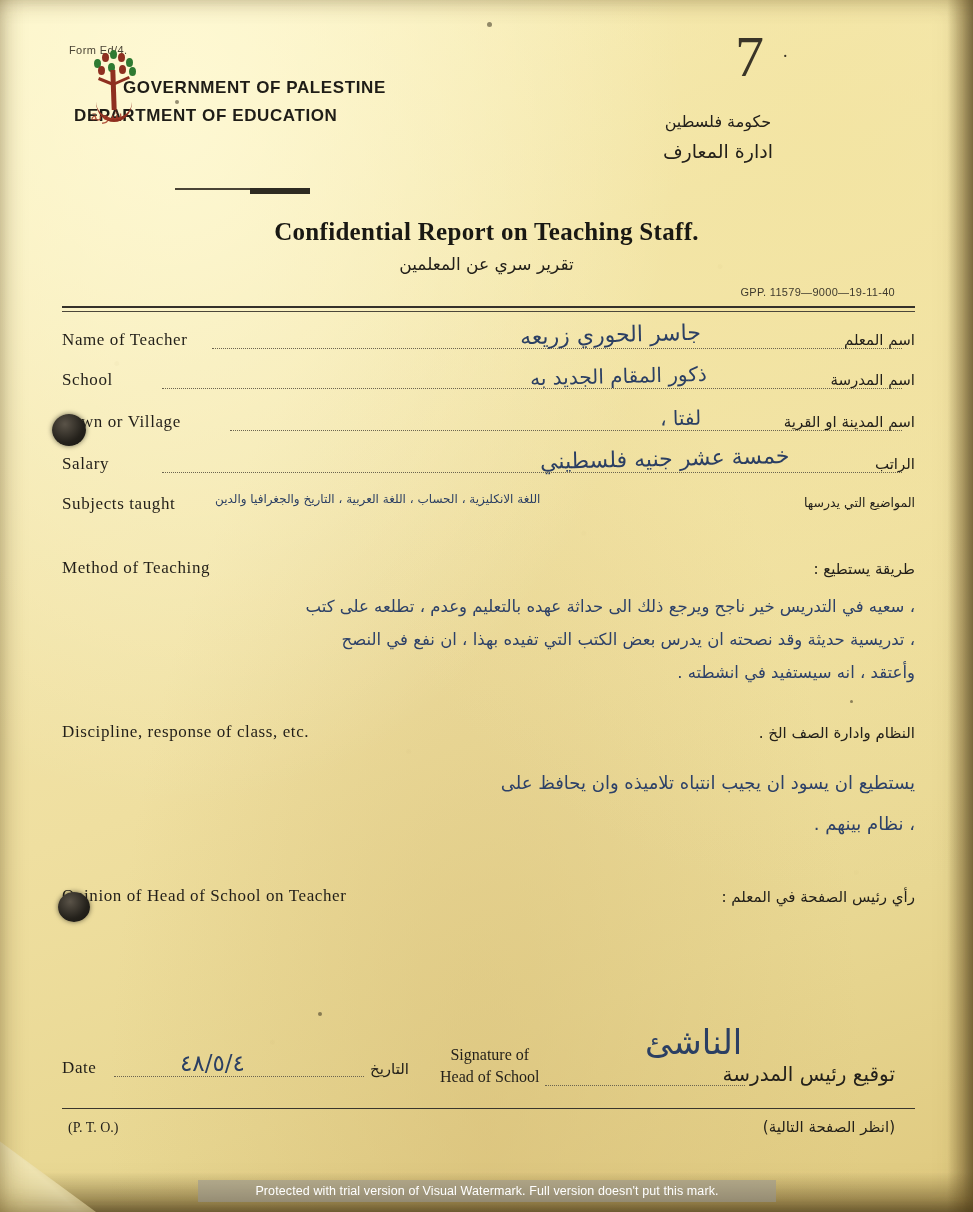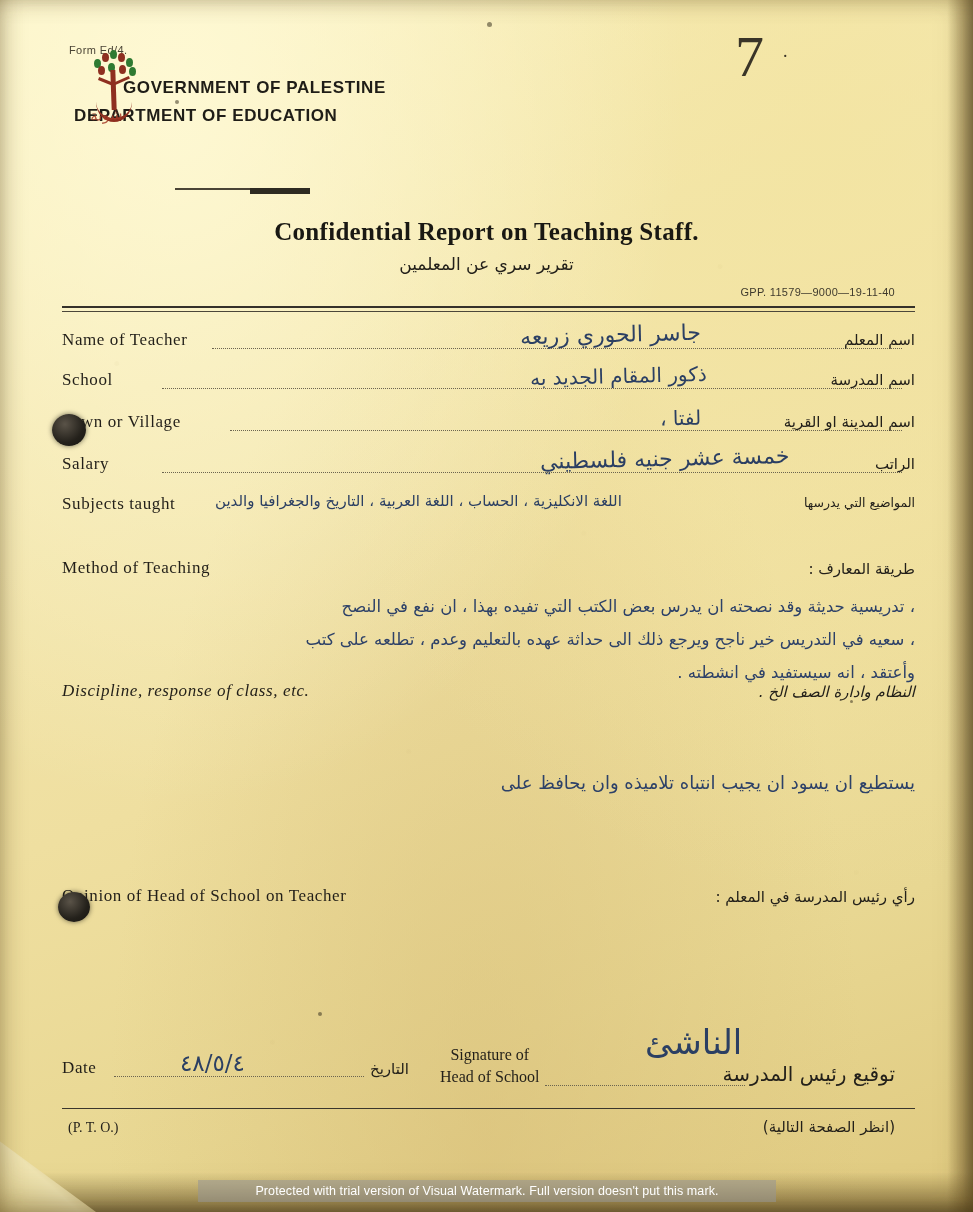--- a/index.html
+++ b/index.html
@@ -378,20 +378,24 @@
     <div class="form-no">Form Ed/4.</div>
     <div class="gov-line">GOVERNMENT OF PALESTINE</div>
     <div class="dept-line">DEPARTMENT OF EDUCATION</div>
   </div>
 
   <div class="topnum">
     <span>7</span>
     <span class="tick">.</span>
   </div>
 
+  <div class="hdr-ar">
+    <div class="l1">حكومة فلسطين</div>
+    <div class="l2">ادارة المعارف</div>
+  </div>
 
   <div class="hdr-rule"></div>
   <div class="hdr-rule b"></div>
 
   <div class="title-en">Confidential Report on Teaching Staff.</div>
   <div class="title-ar">تقرير سري عن المعلمين</div>
   <div class="gpp">GPP. 11579—9000—19-11-40</div>
   <div class="top-rule"></div>
 
   <div class="field" style="top:330px;">
@@ -419,43 +423,44 @@
     <div class="f-label">Salary</div>
     <div class="f-dots" style="left:100px; width:740px;"></div>
     <div class="f-ar">الراتب</div>
   </div>
   <div class="hand slant" style="left:540px; top:446px; font-size:22px;">خمسة عشر جنيه فلسطيني</div>
 
   <div class="field" style="top:494px;">
     <div class="f-label">Subjects taught</div>
     <div class="f-ar tiny">المواضيع التي يدرسها</div>
   </div>
-  <div class="hand" style="left:215px; top:492px; font-size:15px;">اللغة الانكليزية ، الحساب ، اللغة العربية ، التاريخ والجغرافيا والدين</div>
+  <div class="hand" style="left:215px; top:492px; font-size:12px;">اللغة الانكليزية ، الحساب ، اللغة العربية ، التاريخ والجغرافيا والدين</div>
 
   <div class="sect" style="top:558px;">
     <span class="en">Method of Teaching</span>
-    <span class="ar">طريقة المعارف :</span>
+    <span class="ar">طريقة يستطيع :</span>
   </div>
   <div class="hw-block" style="top:590px; width:860px; font-size:16.5px;">
+    <div>، سعيه في التدريس خير ناجح ويرجع ذلك الى حداثة عهده بالتعليم وعدم ، تطلعه على كتب</div>
     <div>، تدريسية حديثة وقد نصحته ان يدرس بعض الكتب التي تفيده بهذا ، ان نفع في النصح</div>
-    <div>، سعيه في التدريس خير ناجح ويرجع ذلك الى حداثة عهده بالتعليم وعدم ، تطلعه على كتب</div>
     <div>وأعتقد ، انه سيستفيد في انشطته .</div>
   </div>
 
-  <div class="sect" style="top:681px;font-style:italic;">
+  <div class="sect" style="top:722px;">
     <span class="en">Discipline, response of class, etc.</span>
     <span class="ar">النظام وادارة الصف الخ .</span>
   </div>
   <div class="hw-block" style="top:762px; width:800px; font-size:18px; line-height:2.3;">
     <div>يستطيع ان يسود ان يجيب انتباه تلاميذه وان يحافظ على</div>
+    <div style="padding-left:230px;">، نظام بينهم .</div>
   </div>
 
   <div class="sect" style="top:886px;">
     <span class="en">Opinion of Head of School on Teacher</span>
-    <span class="ar">رأي رئيس المدرسة في المعلم :</span>
+    <span class="ar">رأي رئيس الصفحة في المعلم :</span>
   </div>
 
   <div class="date-line">
     <div class="f-label" style="top:8px;">Date</div>
     <div class="f-dots" style="left:52px; width:250px; top:25px;"></div>
     <div class="hand" style="left:118px; top:0px; font-size:23px;">٤٨/٥/٤</div>
     <div style="position:absolute; left:308px; top:10px; direction:rtl; font-family:'DejaVu Sans',sans-serif; font-size:15px; color:#23201a;">التاريخ</div>
   </div>
 
   <div class="sig-en">

